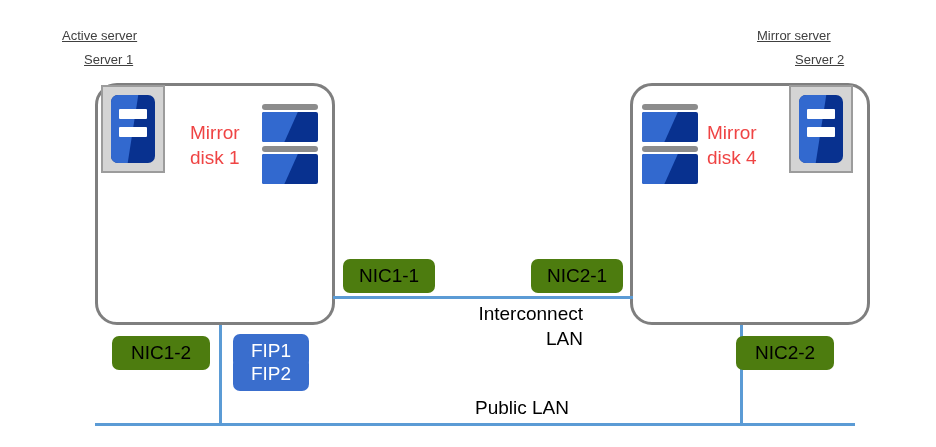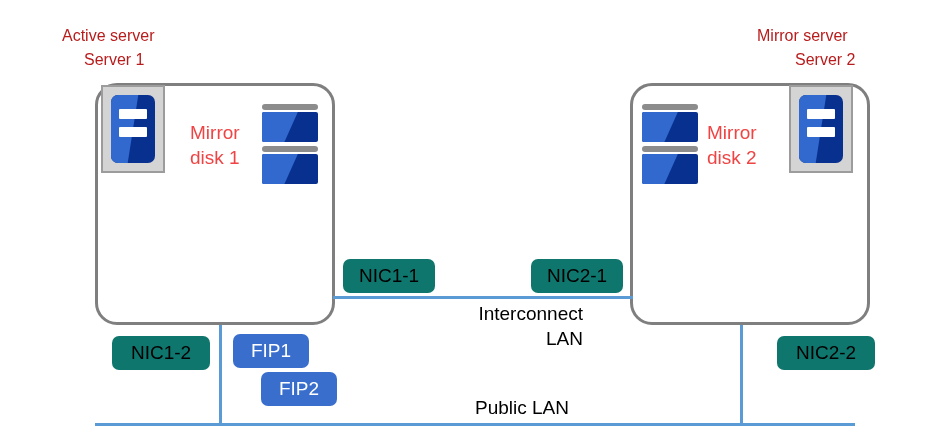--- a/index.html
+++ b/index.html
@@ -14,24 +14,25 @@
     position: relative;
     width: 936px;
     height: 447px;
     background: #ffffff;
     overflow: hidden;
   }
   .abs { position: absolute; }
 
   
   .caption {
-    font-size: 16px;
-    color: #b91c1c;
+    font-size: 13px;
+    color: #404040;
     line-height: 24px;
     white-space: nowrap;
+    text-decoration: underline;
   }
   .caption .line2 { display: block; }
 
   
   .server-box {
     border: 3px solid #7f7f7f;
     border-radius: 22px;
     background: #ffffff;
     box-sizing: border-box;
   }
@@ -98,21 +99,21 @@
 
   .disk-label {
     font-size: 19px;
     color: #ef4444;
     line-height: 25px;
     white-space: nowrap;
   }
 
   
   .nic {
-    background: #0f766e;
+    background: #4d7c0f;
     border-radius: 7px;
     color: #000000;
     font-size: 19px;
     display: flex;
     align-items: center;
     justify-content: center;
     white-space: nowrap;
   }
 
   
@@ -188,21 +189,21 @@
       <div class="body"></div>
     </div>
     <div class="disk">
       <div class="cap"></div>
       <div class="body"></div>
     </div>
   </div>
 
   <div class="abs disk-label" style="left:707px; top:120px;">
     <div>Mirror</div>
-    <div>disk 2</div>
+    <div>disk 4</div>
   </div>
 
   <div class="abs server-icon" style="left:789px; top:85px; width:64px; height:88px;">
     <div class="unit">
       <div class="bar b1"></div>
       <div class="bar b2"></div>
     </div>
   </div>
 
   <div class="abs h-line" style="left:333px; top:296px; width:300px;"></div>
@@ -222,29 +223,29 @@
 
   <div class="abs h-line" style="left:95px; top:423px; width:760px;"></div>
 
   <div class="abs v-line" style="left:219px; top:325px; height:98px;"></div>
   <div class="abs v-line" style="left:740px; top:325px; height:98px;"></div>
 
   <div class="abs nic" style="left:104px; top:336px; width:98px; height:34px;margin-left:8px;">
     <span>NIC1-2</span>
   </div>
 
-  <div class="abs nic" style="left:777px; top:336px; width:98px; height:34px;">
+  <div class="abs nic" style="left:736px; top:336px; width:98px; height:34px;">
     <span>NIC2-2</span>
   </div>
 
   <div class="abs fip" style="left:233px; top:334px; width:76px; height:34px;justify-content:center;">
     <span>FIP1</span>
   </div>
 
-  <div class="abs fip" style="left:233px; top:372px; width:76px; height:34px;margin-left:28px;">
+  <div class="abs fip" style="left:233px; top:357px; width:76px; height:34px;">
     <span>FIP2</span>
   </div>
 
   <div class="abs lan-label" style="left:369px; top:395px; width:200px;">
     <div>Public  LAN</div>
   </div>
 
 </div>
 
 </body></html>

